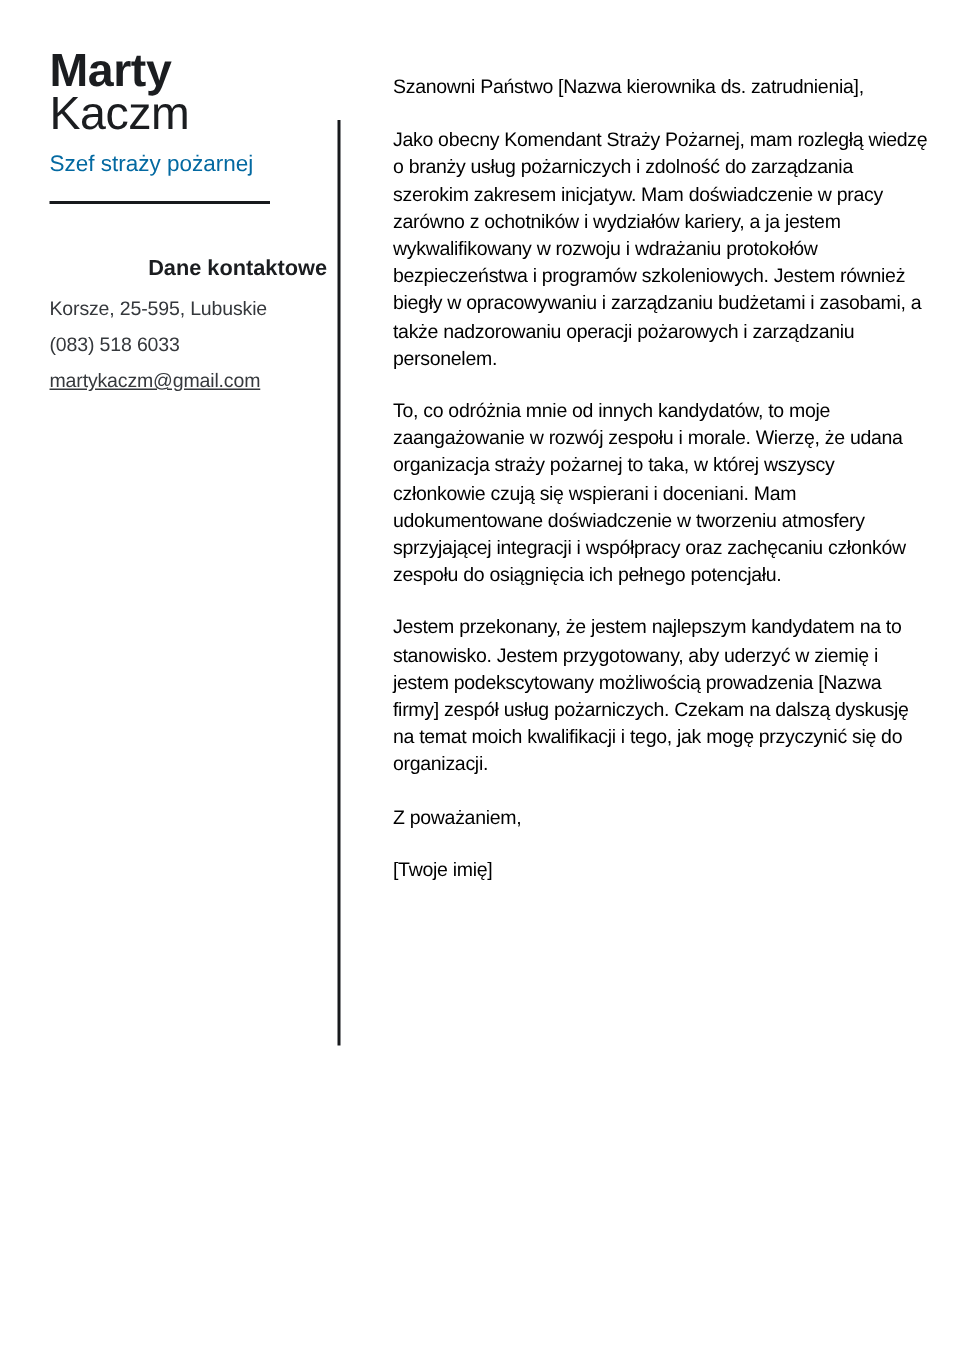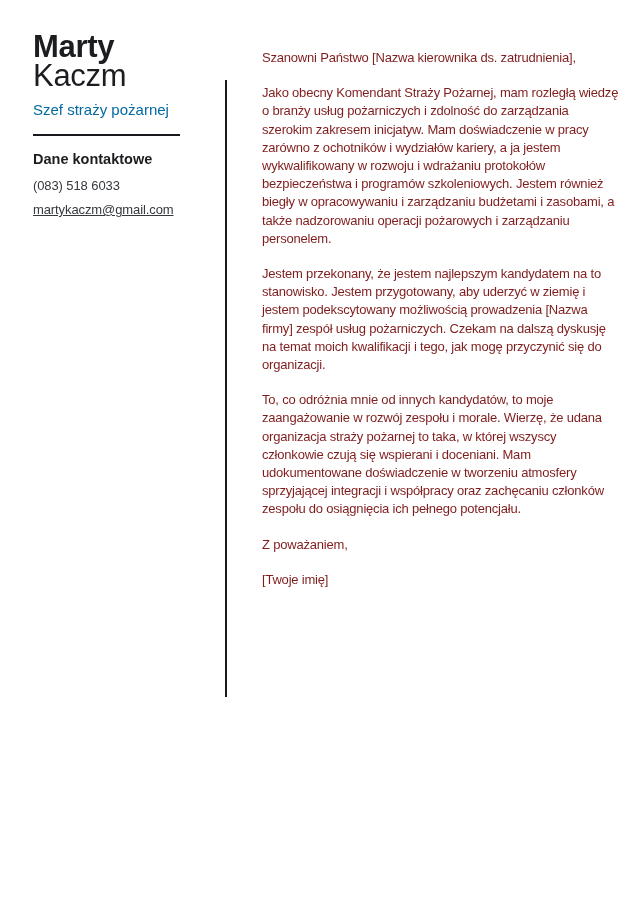--- a/index.html
+++ b/index.html
@@ -39,25 +39,26 @@
     line-height: 20px;
     color: #0369a1;
   }
   .sidebar-rule {
     margin-top: 14px;
     width: 147px;
     border: none;
     border-top: 2px solid #17191c;
   }
   .contact-heading {
-    margin-top: 14px;
+    margin-top: 34px;
     font-size: 14.5px;
     line-height: 18px;
     font-weight: 700;
     color: #1b1d20;
+    text-align: right;
   }
   .contact-line {
     margin-top: 11px;
     font-size: 13px;
     line-height: 13px;
     letter-spacing: -0.1px;
     color: #35383c;
   }
   .contact-email {
     display: inline-block;
@@ -84,66 +85,67 @@
   .letter {
     position: absolute;
     left: 262px;
     top: 49px;
     width: 360px;
   }
   .letter p {
     font-size: 13px;
     line-height: 18.2px;
     letter-spacing: -0.2px;
-    color: #7f1d1d;
+    color: #000000;
     white-space: pre;
     margin: 0 0 17px 0;
   }
   .letter p:last-child { margin-bottom: 16px; }
 </style>
 </head>
 <body>
 
 <div class="page">
 
   <aside class="sidebar">
     <h1 class="name">
       <span class="first">Marty</span>
       <span class="last">Kaczm</span>
     </h1>
     <div class="job-title">Szef straży pożarnej</div>
     <hr class="sidebar-rule">
     <h2 class="contact-heading">Dane kontaktowe</h2>
+    <div class="contact-line">Korsze, 25-595, Lubuskie</div>
     <div class="contact-line">(083) 518 6033</div>
     <a class="contact-email">martykaczm@gmail.com</a>
   </aside>
 
   <div class="v-divider"></div>
 
   <main class="letter">
     <p>Szanowni Państwo [Nazwa kierownika ds. zatrudnienia],</p>
     <p>Jako obecny Komendant Straży Pożarnej, mam rozległą wiedzę
 o branży usług pożarniczych i zdolność do zarządzania
 szerokim zakresem inicjatyw. Mam doświadczenie w pracy
 zarówno z ochotników i wydziałów kariery, a ja jestem
 wykwalifikowany w rozwoju i wdrażaniu protokołów
 bezpieczeństwa i programów szkoleniowych. Jestem również
 biegły w opracowywaniu i zarządzaniu budżetami i zasobami, a
 także nadzorowaniu operacji pożarowych i zarządzaniu
 personelem.</p>
-    <p>Jestem przekonany, że jestem najlepszym kandydatem na to
-stanowisko. Jestem przygotowany, aby uderzyć w ziemię i
-jestem podekscytowany możliwością prowadzenia [Nazwa
-firmy] zespół usług pożarniczych. Czekam na dalszą dyskusję
-na temat moich kwalifikacji i tego, jak mogę przyczynić się do
-organizacji.</p>
     <p>To, co odróżnia mnie od innych kandydatów, to moje
 zaangażowanie w rozwój zespołu i morale. Wierzę, że udana
 organizacja straży pożarnej to taka, w której wszyscy
 członkowie czują się wspierani i doceniani. Mam
 udokumentowane doświadczenie w tworzeniu atmosfery
 sprzyjającej integracji i współpracy oraz zachęcaniu członków
 zespołu do osiągnięcia ich pełnego potencjału.</p>
+    <p>Jestem przekonany, że jestem najlepszym kandydatem na to
+stanowisko. Jestem przygotowany, aby uderzyć w ziemię i
+jestem podekscytowany możliwością prowadzenia [Nazwa
+firmy] zespół usług pożarniczych. Czekam na dalszą dyskusję
+na temat moich kwalifikacji i tego, jak mogę przyczynić się do
+organizacji.</p>
     <p>Z poważaniem,</p>
     <p>[Twoje imię]</p>
   </main>
 
 </div>
 
 </body></html>

